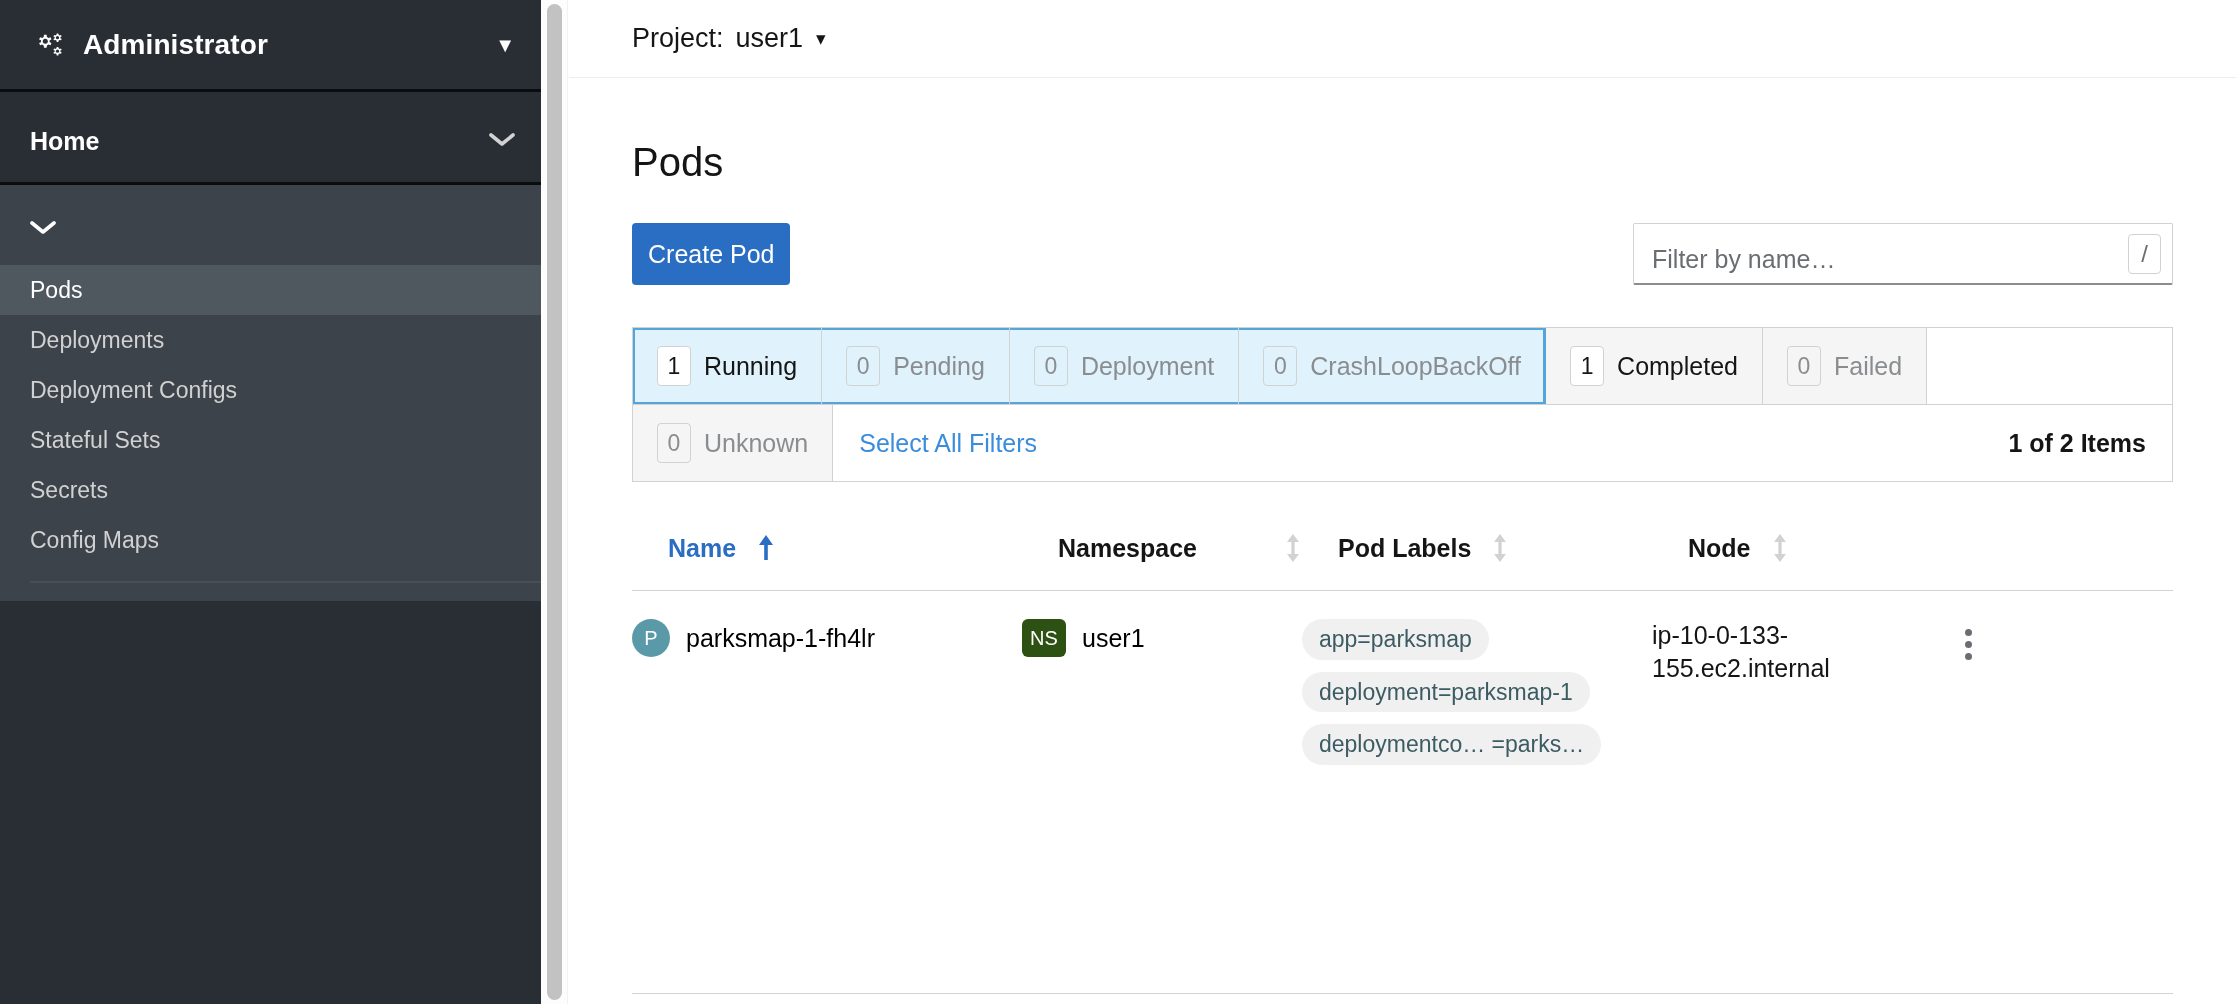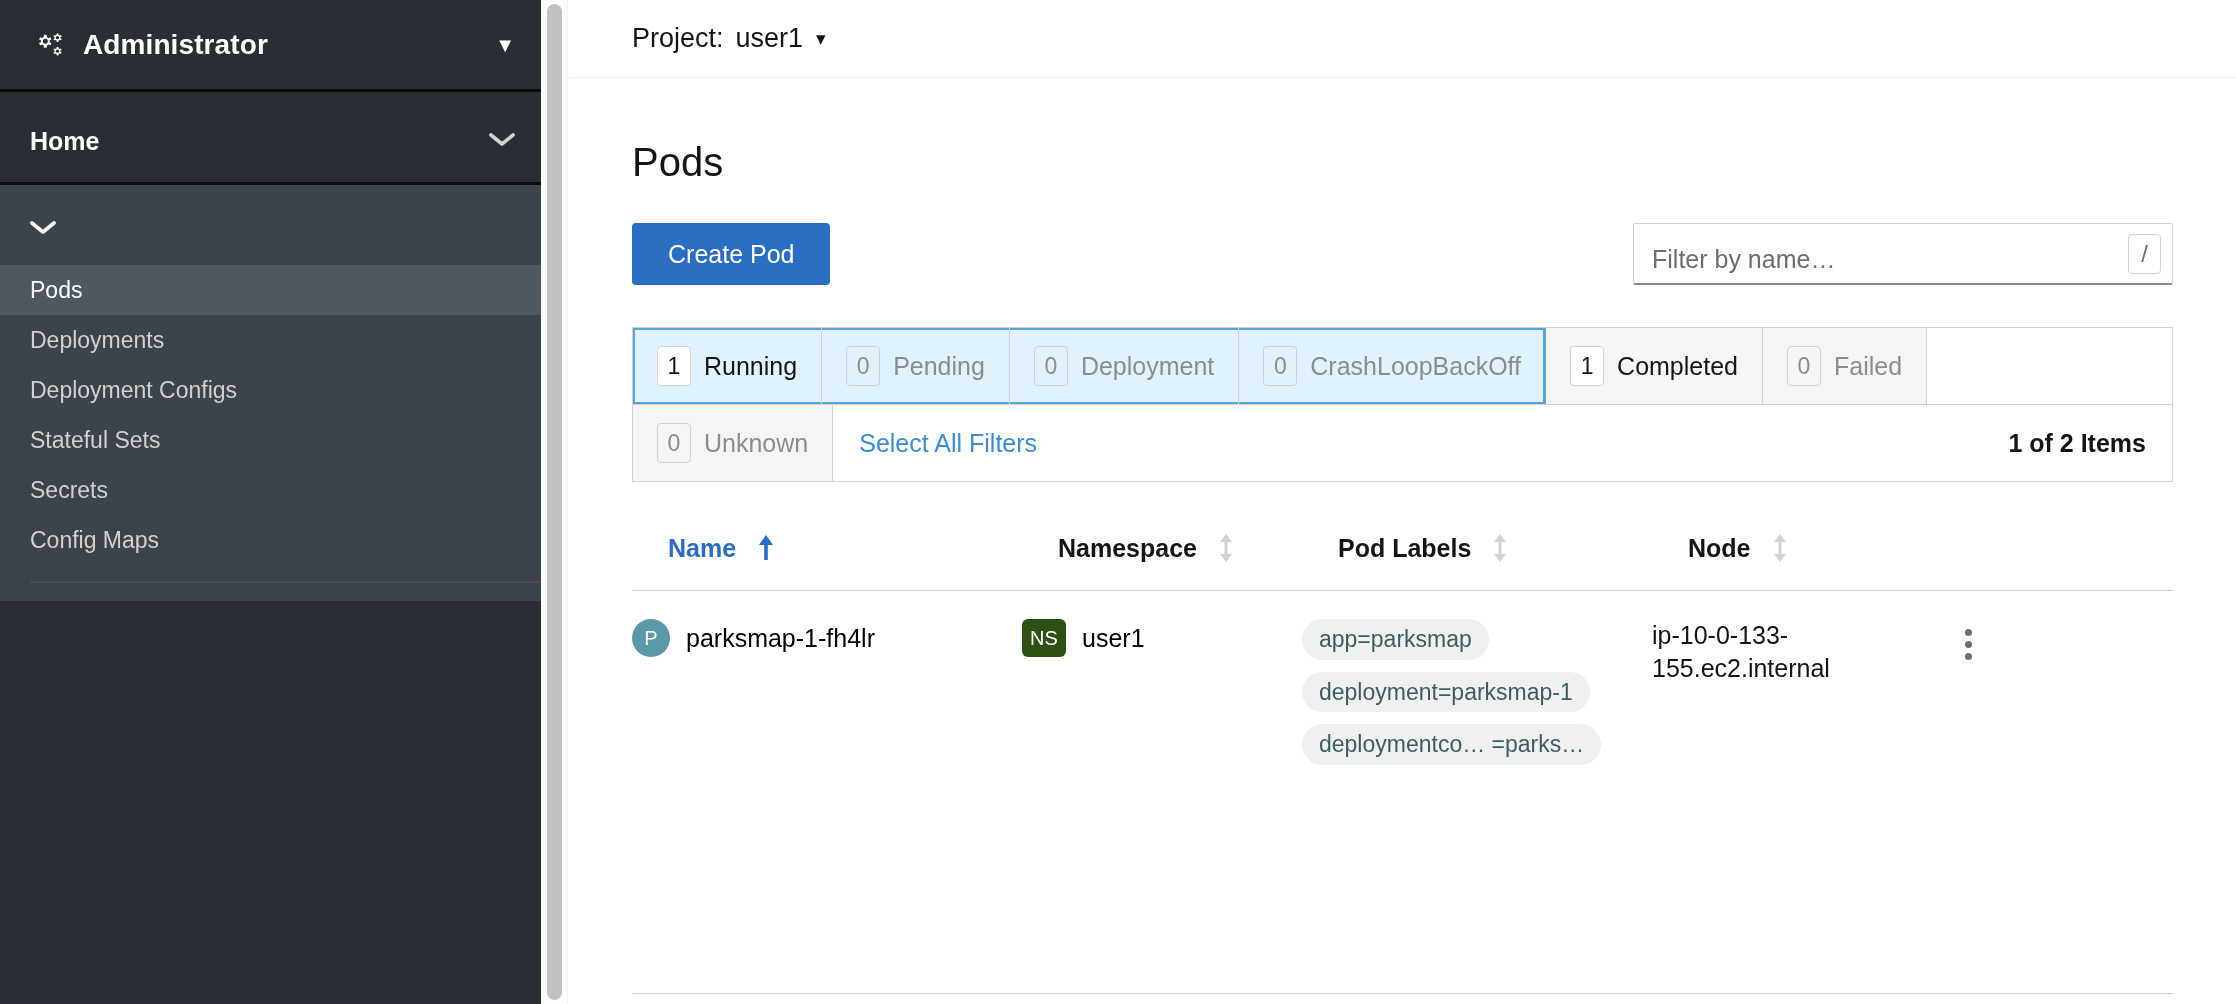--- a/index.html
+++ b/index.html
@@ -98,21 +98,21 @@
   .page-title { font-size: 40px; color: #151515; font-weight: 400; margin-top: 62px; }
 
   .toolbar {
     display: flex; align-items: center; justify-content: space-between;
     margin-top: 38px;
   }
   .btn-primary {
     background: #2a6ec4; color: #fff;
     border: none; border-radius: 4px;
     font-size: 25px; font-family: inherit;
-    padding: 18px 36px; cursor: pointer;
+    padding: 18px 16px; cursor: pointer;
     font-weight: 400; line-height: 1.05; text-align: right;
   }
   .filter-wrap {
     position: relative;
     width: 540px; height: 62px;
   }
   .filter-input {
     width: 100%; height: 100%;
     border: 1px solid #d2d2d2; border-bottom: 2px solid #8a8d90;
     border-radius: 2px;
@@ -170,21 +170,21 @@
 
   
   .table { margin-top: 50px; width: 100%; }
   .thead {
     display: flex; align-items: center;
     padding-bottom: 26px;
     border-bottom: 1px solid #d2d2d2;
   }
   .th { display: flex; align-items: center; gap: 20px; font-size: 25px; }
   .th-name      { width: 390px; }
-  .th-namespace { width: 280px; }
+  .th-namespace { width: 280px; justify-content: space-between; }
   .th-labels    { width: 350px; }
   .th-node      { flex: 1 1 auto; }
   .th-label { color: #151515; font-weight: 700; margin-left: 36px; }
   .th-label.sorted { color: #2a6ec4; }
   .sort-icon { color: #d2d2d2; display: flex; line-height: 0; }
   .sort-icon.asc { color: #2a6ec4; }
 
   .trow { display: flex; align-items: flex-start; padding-top: 28px; }
   .td { font-size: 25px; }
   .td-name      { width: 390px; display: flex; align-items: center; gap: 16px; }

